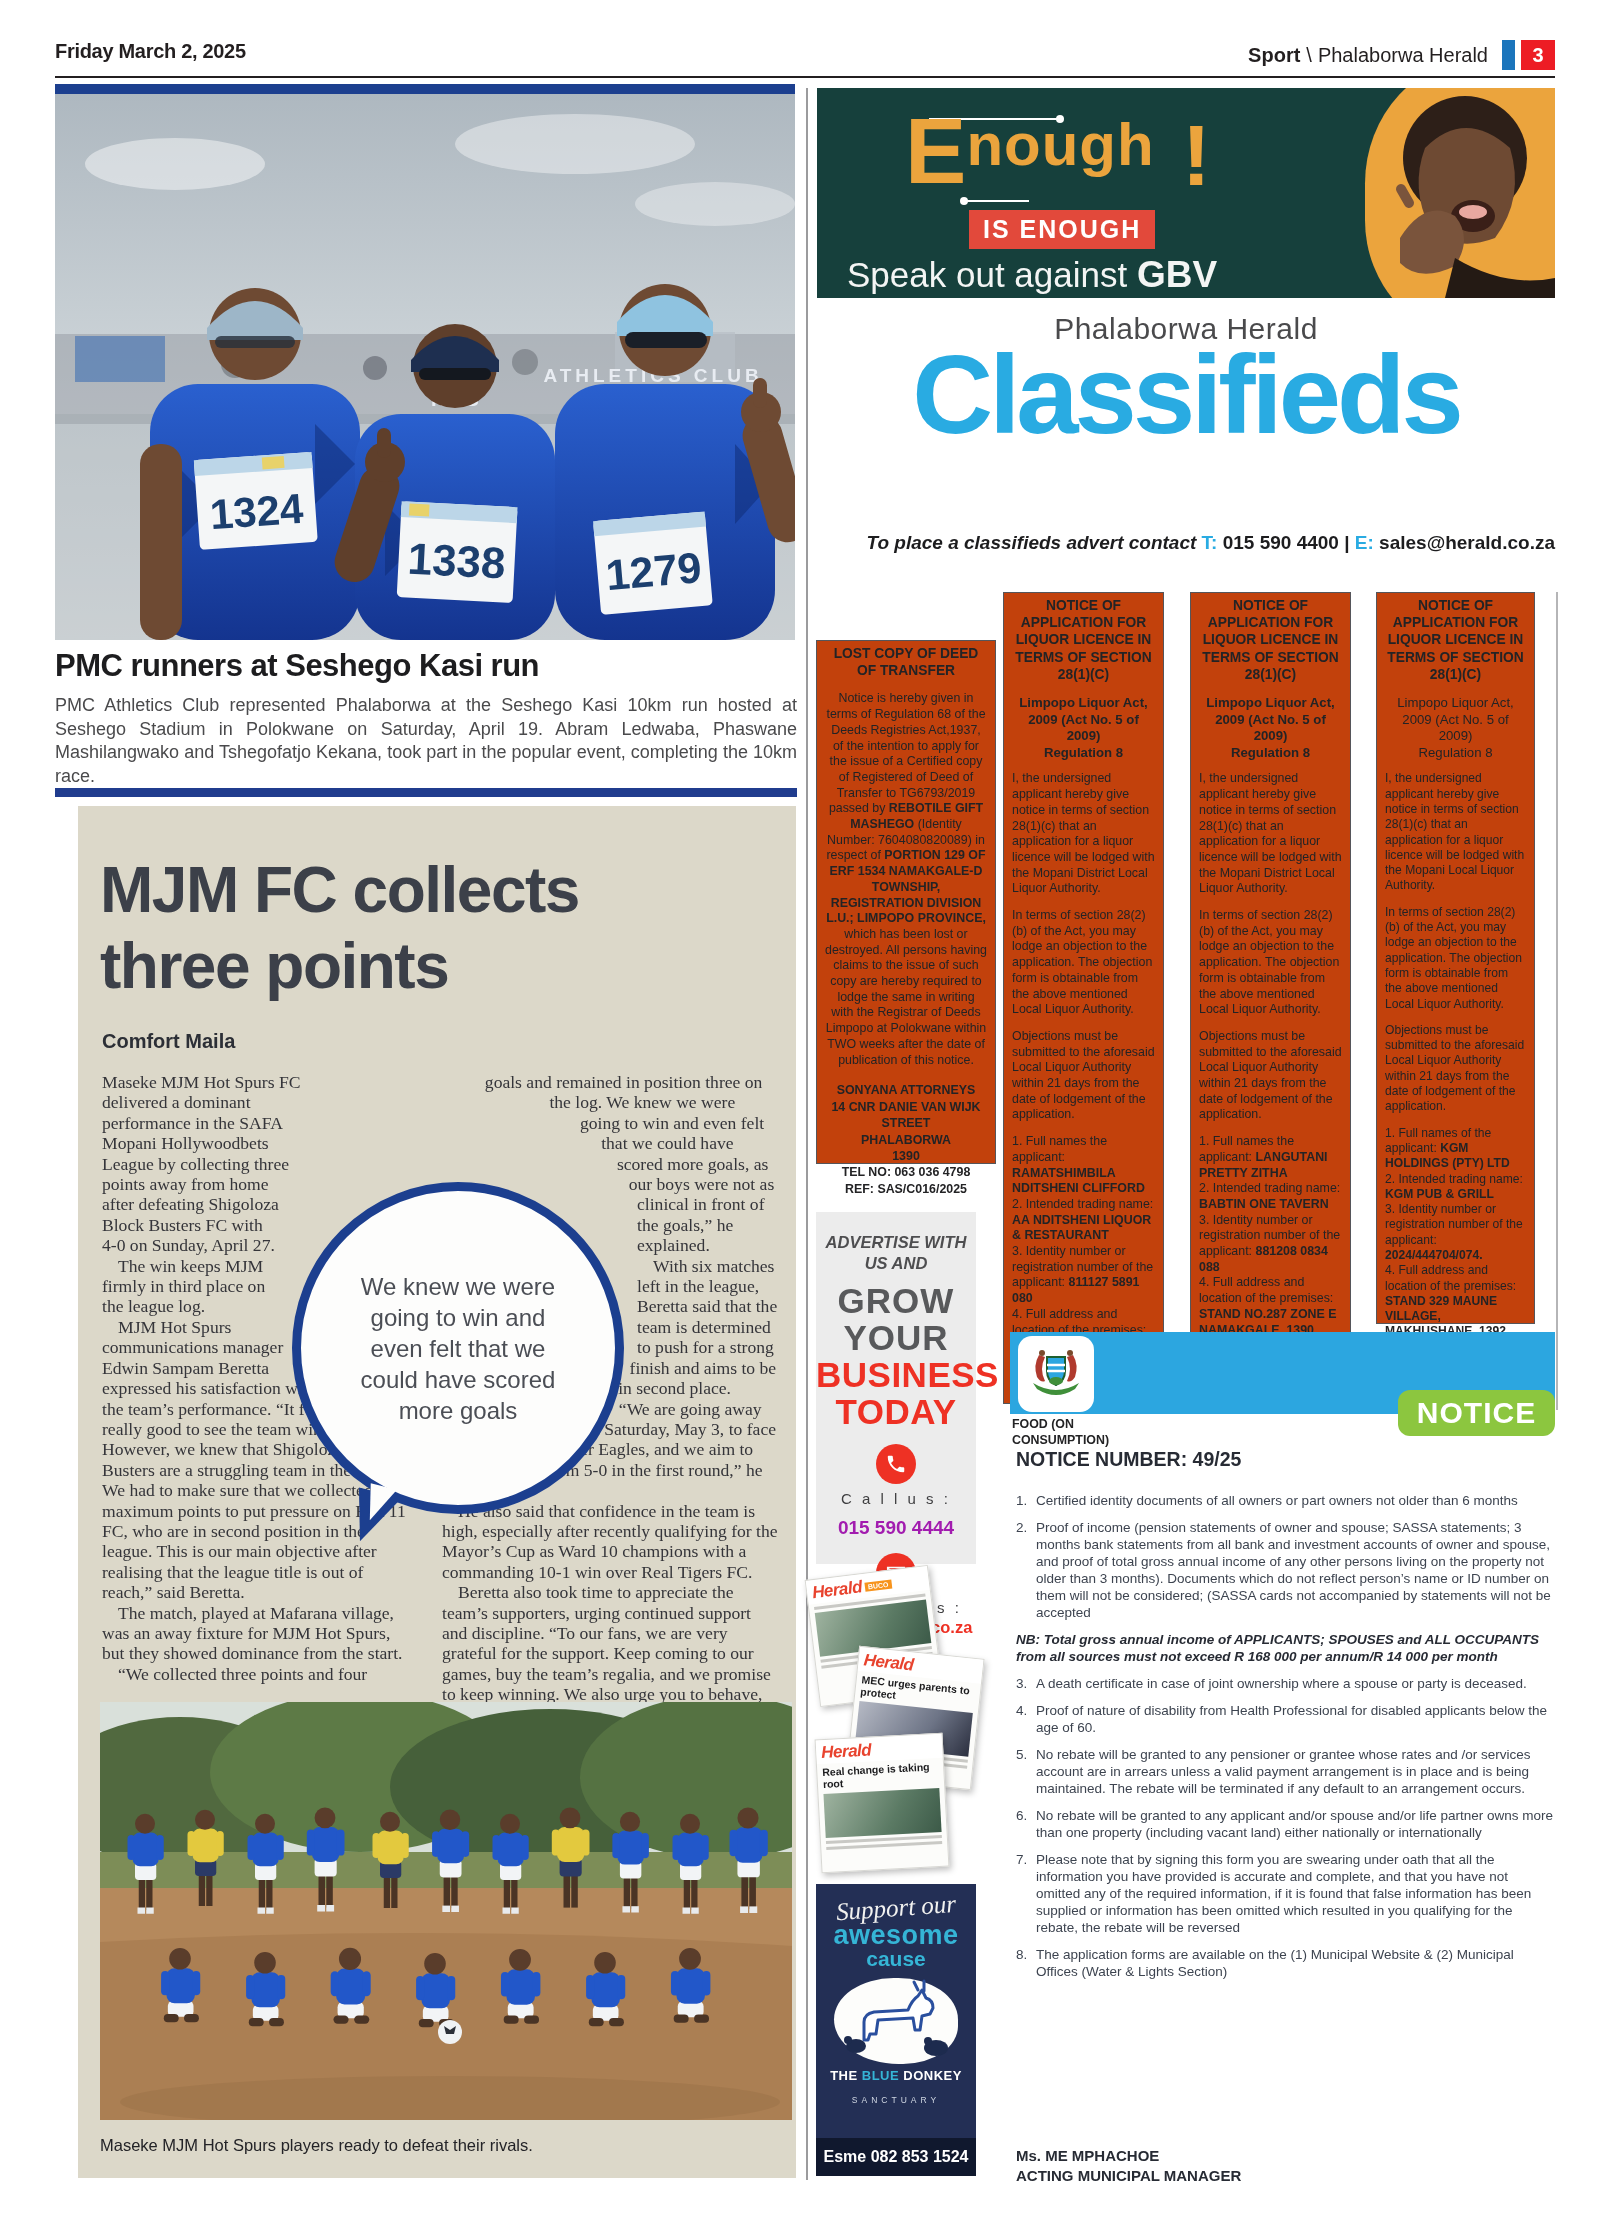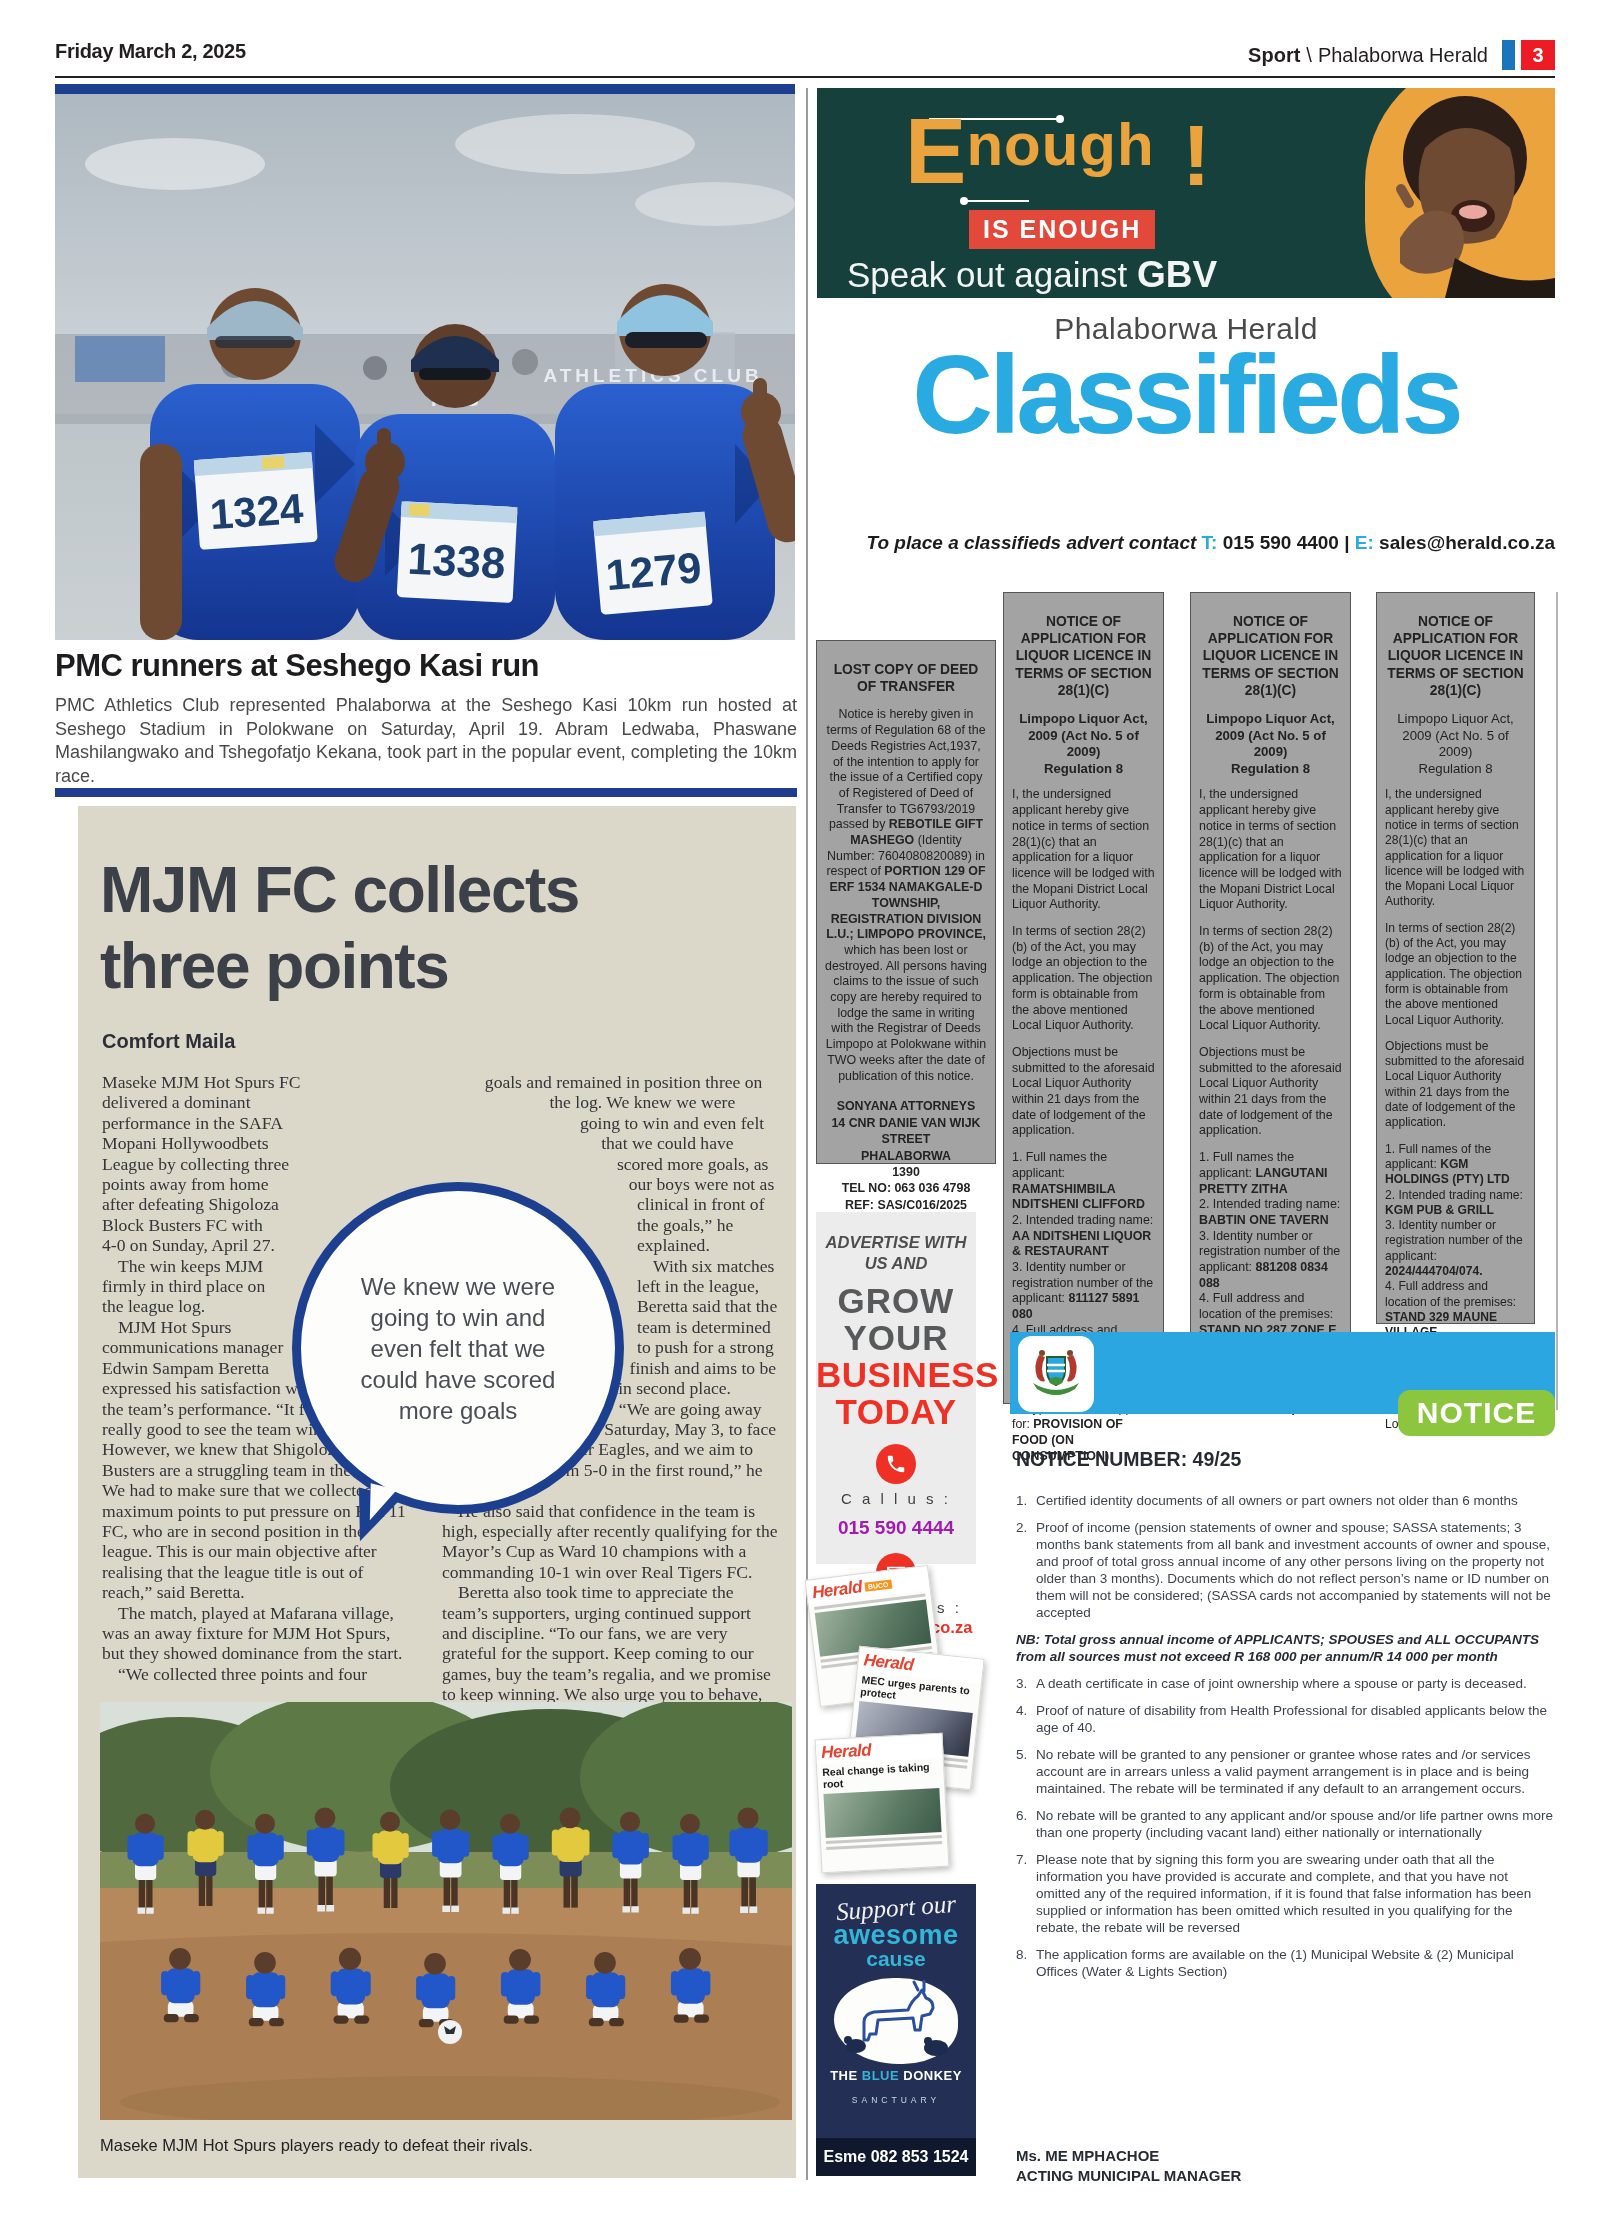--- a/index.html
+++ b/index.html
@@ -73,22 +73,22 @@
 
   
   .cb-kicker{left:817px;top:312px;width:738px;text-align:center;font-size:30px;color:#4a4a4c;letter-spacing:.5px;}
   .cb-title{left:810px;top:330px;width:752px;text-align:center;font-size:112px;font-weight:bold;
             letter-spacing:-4px;color:#29abe2;}
   .cb-tag{left:817px;top:532px;width:738px;text-align:right;font-size:19px;color:#1d1d1f;}
   .cb-tag .it{font-style:italic;font-weight:bold;}
   .cb-tag .bl{color:#29abe2;font-weight:bold;}
 
   
-  .cbox{position:absolute;background:#a3a3a3;border:1.5px solid #55555a;color:#232325;
-        font-size:12.4px;line-height:15.7px;padding:20px 8px;}
+  .cbox{position:absolute;background:#c2410c;border:1.5px solid #55555a;color:#232325;
+        font-size:12.4px;line-height:15.7px;padding:4px 8px;}
   .cbox .t{font-weight:bold;text-align:center;font-size:13.8px;line-height:17.2px;margin-bottom:12px;}
   .cbox .act{font-weight:bold;text-align:center;margin-bottom:10px;font-size:13.2px;line-height:16.6px;}
   .cbox .act.plain{font-weight:normal;}
   .cbox .p{margin-bottom:11px;}
   .cbox.centered{text-align:center;}
   .cbox .att{font-weight:bold;text-align:center;margin-top:14px;line-height:16.4px;}
   .fld b{display:inline;}
   #boxA{left:816px;top:640px;width:180px;height:524px;}
   #boxB{left:1003px;top:592px;width:161px;height:812px;}
   #boxC{left:1190px;top:592px;width:161px;height:812px;}
@@ -552,21 +552,21 @@
         <span class="n">2.</span>
         <span>Proof of income (pension statements of owner and spouse; SASSA statements; 3 months bank statements from all bank and investment accounts of owner and spouse, and proof of total gross annual income of any other persons living on the property not older than 3 months). Documents which do not reflect person’s name or ID number on them will not be considered; (SASSA cards not accompanied by statements will not be accepted</span>
       </div>
     <div class="minb">NB: Total gross annual income of APPLICANTS; SPOUSES and ALL OCCUPANTS from all sources must not exceed R 168 000 per annum/R 14 000 per month</div>
     <div class="mi">
         <span class="n">3.</span>
         <span>A death certificate in case of joint ownership where a spouse or party is deceased.</span>
       </div>
     <div class="mi">
         <span class="n">4.</span>
-        <span>Proof of nature of disability from Health Professional for disabled applicants below the age of 40.</span>
+        <span>Proof of nature of disability from Health Professional for disabled applicants below the age of 60.</span>
       </div>
     <div class="mi">
         <span class="n">5.</span>
         <span>No rebate will be granted to any pensioner or grantee whose rates and /or services account are in arrears unless a valid payment arrangement is in place and is being maintained. The rebate will be terminated if any default to an arrangement occurs.</span>
       </div>
     <div class="mi">
         <span class="n">6.</span>
         <span>No rebate will be granted to any applicant and/or spouse and/or life partner owns more than one property (including vacant land) either nationally or internationally</span>
       </div>
     <div class="mi">

